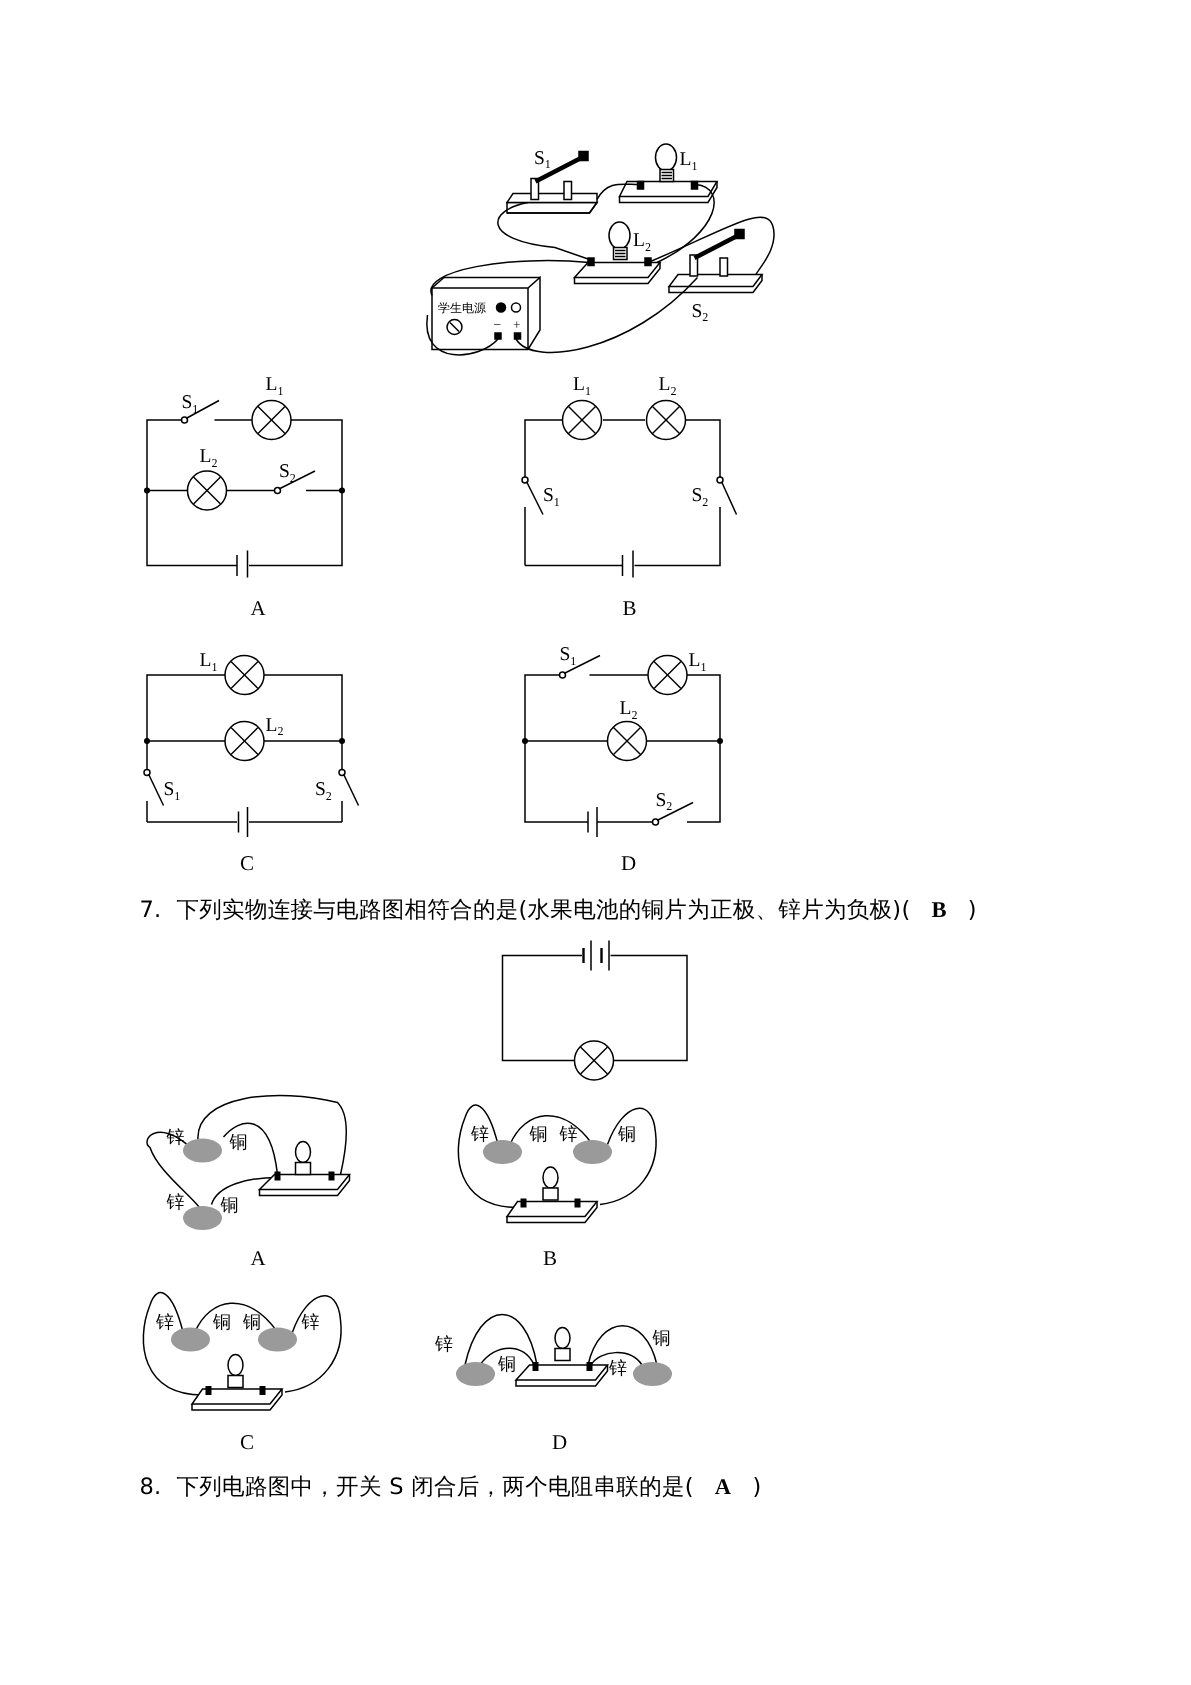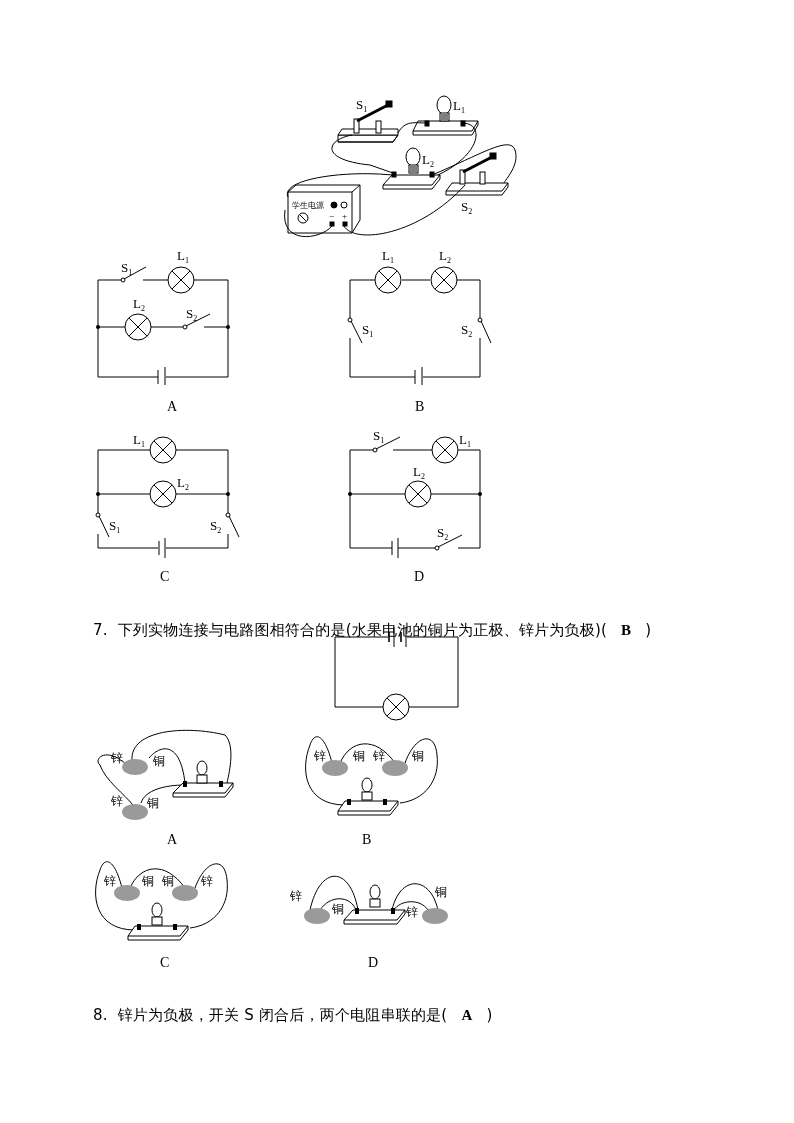--- a/index.html
+++ b/index.html
@@ -1,19 +1,19 @@
 <!DOCTYPE html>
 <html><head>
 <meta charset="utf-8">
 <style>
   html, body { margin: 0; padding: 0; background: #ffffff; }
   body { width: 794px; height: 1123px; position: relative; overflow: hidden;
          font-family: "DejaVu Serif", "Liberation Serif", serif; color: #000; }
   .abs { position: absolute; }
-  .q-line { position: absolute; left: 93px; font-size: 15px; font-family: "DejaVu Sans", "Liberation Sans", sans-serif; white-space: nowrap; letter-spacing: 0.2px; margin-top: 24px; }
+  .q-line { position: absolute; left: 93px; font-size: 15px; font-family: "DejaVu Sans", "Liberation Sans", sans-serif; white-space: nowrap; letter-spacing: 0.2px; }
   .ans { font-family: "Liberation Serif", "DejaVu Serif", serif; font-weight: bold; margin: 0 14px; }
   .opt-label { position: absolute; font-size: 14px; font-family: "Liberation Serif", "DejaVu Serif", serif; }
   svg text { font-family: "Liberation Serif", "DejaVu Serif", serif; }
   svg .cn { font-family: "DejaVu Sans", "Liberation Sans", sans-serif; }
 </style>
 </head>
 <body>
 
 <svg class="abs" style="left:280px;top:85px" width="240" height="160" viewBox="0 0 240 160">
   <g fill="none" stroke="#000" stroke-width="1">
@@ -290,14 +290,14 @@
   <rect x="90" y="49" width="10" height="8" fill="#fff" stroke="#000"></rect>
   <text class="cn" x="10" y="50" font-size="12">锌</text>
   <text class="cn" x="52" y="63" font-size="12">铜</text>
   <text class="cn" x="126" y="66" font-size="12">锌</text>
   <text class="cn" x="155" y="46" font-size="12">铜</text>
 </svg>
 <div class="opt-label" style="left:368px;top:955px">D</div>
 
 <div class="q-line" style="top:982px">
   <span>8.</span>&nbsp;
-  <span>锌片为负极，开关 S 闭合后，两个电阻串联的是(</span><span class="ans">A</span><span>)</span>
+  <span>下列电路图中，开关 S 闭合后，两个电阻串联的是(</span><span class="ans">A</span><span>)</span>
 </div>
 
 </body></html>

